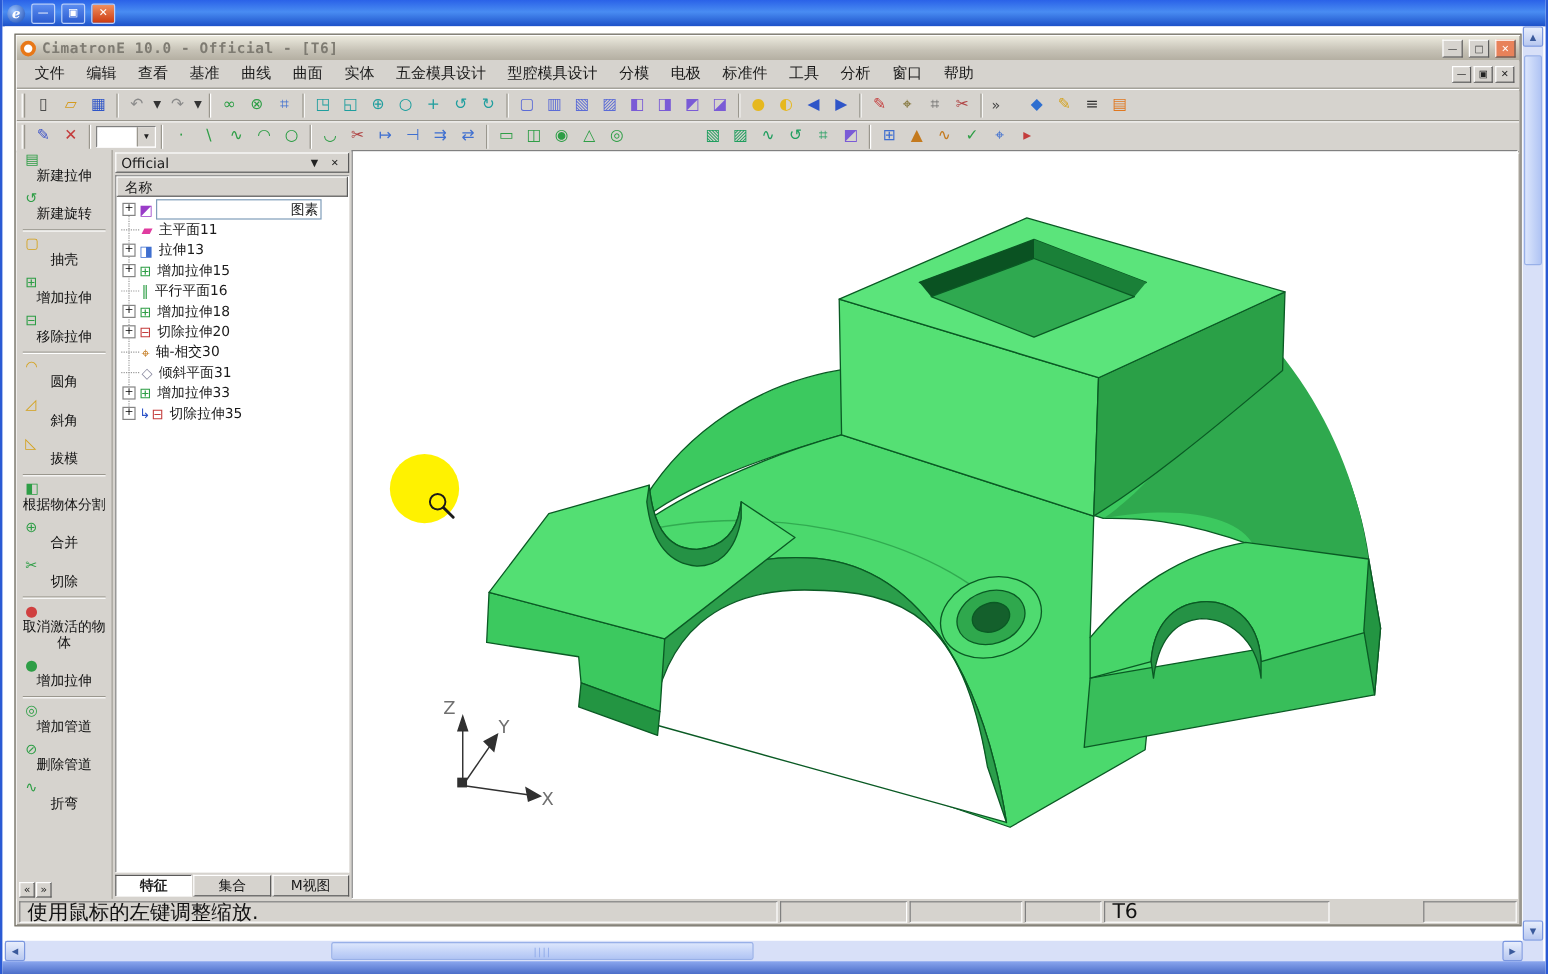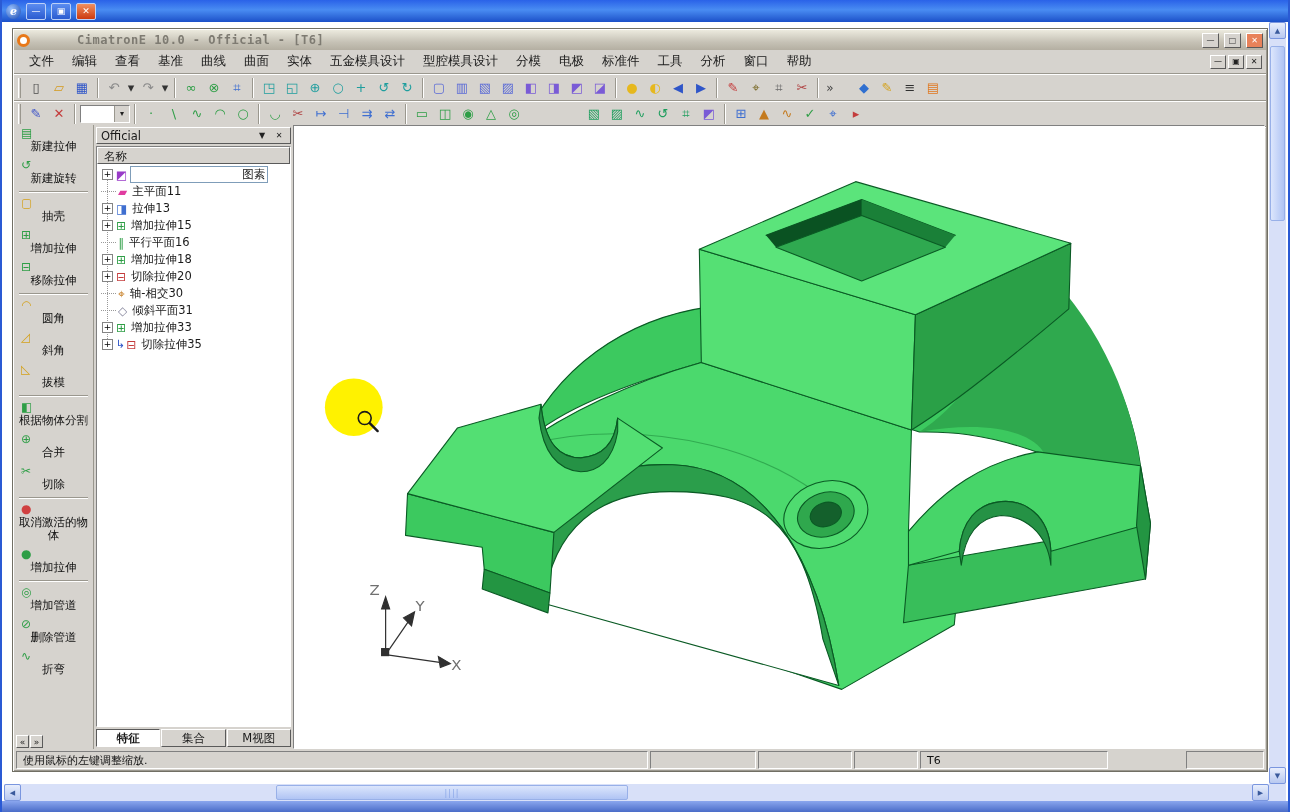--- a/index.html
+++ b/index.html
@@ -35,21 +35,21 @@
   .grip{position:absolute;left:50%;top:50%;transform:translate(-50%,-50%);color:#8ca8e8;font-size:8px;letter-spacing:1px;}
   .corner{position:absolute;right:2px;bottom:11px;width:17px;height:17px;background:#d8e0f8;}
   .bottom-strip{position:absolute;left:0;right:0;bottom:0;height:11px;background:linear-gradient(180deg,#8aa6ee,#4a6cc8);}
 
   
   #app{position:absolute;left:8px;top:6px;width:1256px;height:744px;background:var(--chrome);
     border:1px solid #716f64;box-shadow:inset 1px 1px 0 #fff, inset -1px -1px 0 #9a978e;}
   .app-titlebar{position:absolute;top:1px;left:1px;right:1px;height:20px;display:flex;align-items:center;gap:5px;padding:0 3px;
     background:linear-gradient(180deg,#eceade,#c6c2b6 60%,#b4afa2);}
   .cim-logo{width:13px;height:13px;border-radius:50%;border:3px solid #e87818;background:#fff;}
-  .app-title{flex:1;color:#7e7b72;font:bold 12px "DejaVu Sans Mono","Liberation Mono",monospace;letter-spacing:.5px;white-space:nowrap;margin-left:42px;}
+  .app-title{flex:1;color:#7e7b72;font:bold 12px "DejaVu Sans Mono","Liberation Mono",monospace;letter-spacing:.5px;white-space:nowrap;}
   .abtn{width:17px;height:15px;display:flex;align-items:center;justify-content:center;font-size:8px;color:#3a3a3a;
     background:var(--chrome);border:1px solid;border-color:#fff #5a5a5a #5a5a5a #fff;}
   .abtn.close{background:#e8825a;color:#fff;}
 
   .menubar{position:absolute;top:21px;left:1px;right:1px;height:24px;display:flex;align-items:center;padding-left:6px;
     border-bottom:1px solid #9a978e;box-shadow:0 1px 0 #fff;}
   .menu-item{padding:3px 9px;font-size:12.5px;white-space:nowrap;}
   .mdi-box{margin-left:auto;display:flex;gap:2px;padding-right:4px;}
   .mdibtn{width:16px;height:14px;display:flex;align-items:center;justify-content:center;font-size:8px;color:#222;
     background:var(--chrome);border:1px solid;border-color:#fff #5a5a5a #5a5a5a #fff;}
@@ -104,21 +104,21 @@
 
   
   #viewport{position:absolute;left:280px;top:96px;right:2px;bottom:22px;background:#fff;
     border:1px solid;border-color:#808080 #fff #fff #808080;}
   #viewport svg{position:absolute;inset:0;width:100%;height:100%;}
   .ax-lbl{fill:#707070;font-size:15px;font-family:"DejaVu Sans",sans-serif;}
 
   
   #statusbar{position:absolute;left:1px;right:1px;bottom:1px;height:21px;display:flex;gap:2px;padding:2px 2px 1px;}
   .seg{height:18px;background:var(--chrome);border:1px solid;border-color:#808080 #fff #fff #808080;
-    display:flex;align-items:center;padding:0 6px;font-size:11px;color:#111;white-space:nowrap;overflow:hidden;}
+    display:flex;align-items:center;padding:0 6px;font-size:17px;color:#111;white-space:nowrap;overflow:hidden;}
   .sg0{width:632px;} .sg1{width:106px;} .sg2{width:94px;} .sg3{width:64px;} .sg4{width:188px;} .sg5{width:74px;margin-top:43px;} .sg6{flex:1;}
 
   
   .watermark{position:absolute;right:18px;bottom:2px;width:138px;height:44px;display:flex;flex-direction:column;
     align-items:flex-end;justify-content:center;opacity:.95;pointer-events:none;background:rgba(255,255,255,.55);border-radius:4px;padding:2px 6px;}
   .wm-row{display:flex;align-items:center;gap:3px;}
   .wm-logo{width:22px;height:22px;border-radius:50%;border:3px solid #f08020;border-right-color:transparent;
     display:flex;align-items:center;justify-content:center;color:#f08020;font:bold italic 10px "DejaVu Sans",sans-serif;}
   .wm-brand{font-weight:bold;font-size:17px;color:#555;}
   .wm-url{font-size:9px;color:#8a8a8a;letter-spacing:.5px;}

